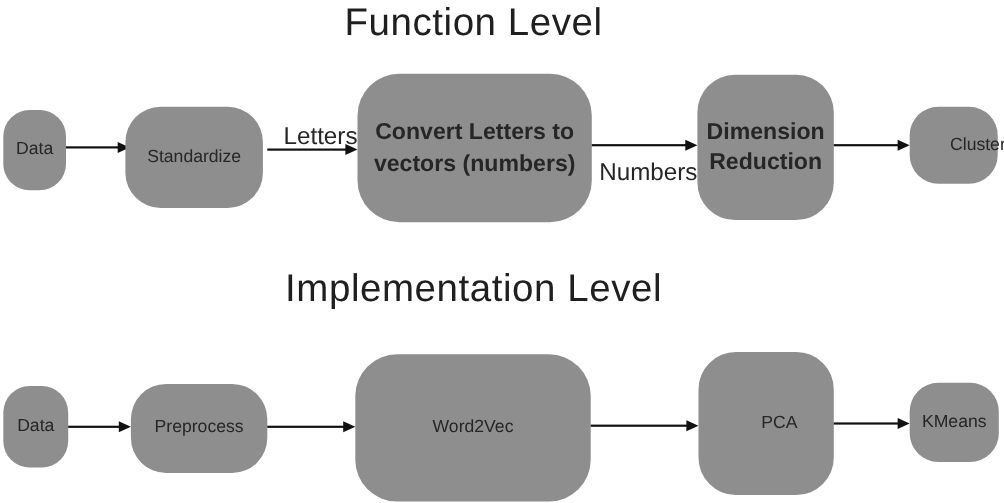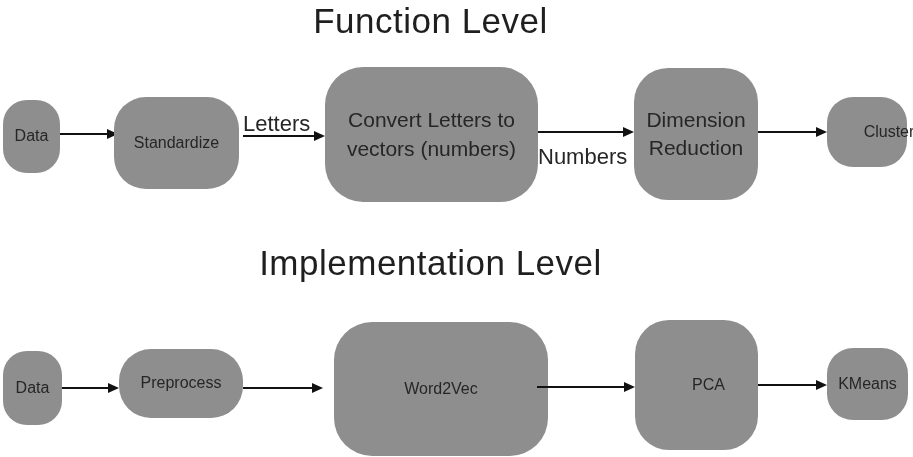--- a/index.html
+++ b/index.html
@@ -44,41 +44,42 @@
   }
   .node-label {
     font-size: 16px;
     line-height: 1.3;
     white-space: nowrap;
   }
   .node-label.wrap {
     font-size: 21px;
     white-space: normal;
     line-height: 1.35;
+    font-weight: bold;
   }
   .arrow {
     position: absolute;
     height: 2px;
     background: var(--arrow);
   }
   .arrow::after {
     content: "";
     position: absolute;
     right: -10px;
     top: -4px;
     width: 0; height: 0;
     border-left: 11px solid var(--arrow);
     border-top: 5px solid transparent;
     border-bottom: 5px solid transparent;
   }
   .edge-label {
     position: absolute;
     font-size: 22px;
     color: var(--text);
-    text-align: left;
+    text-align: right;
     white-space: nowrap;
   }
 </style>
 </head>
 <body>
 
 <div class="canvas">
 
   <div class="title" style="top:1px;">Function Level</div>
 
@@ -113,27 +114,27 @@
   </div>
 
   <div class="title" style="top:243px;">Implementation Level</div>
 
   <div class="node" style="left:3px; top:351px; width:59px; height:74px; border-radius:24px;">
     <span class="node-label">Data</span>
   </div>
 
   <div class="arrow" style="left:62px; top:387px; width:47px;"></div>
 
-  <div class="node" style="left:119px; top:349px; width:124px; height:69px; border-radius:32px;">
+  <div class="node" style="left:119px; top:349px; width:124px; height:81px; border-radius:32px;">
     <span class="node-label">Preprocess</span>
   </div>
 
   <div class="arrow" style="left:243px; top:387px; width:70px;"></div>
 
-  <div class="node" style="left:323px; top:322px; width:214px; height:134px; border-radius:38px;margin-left:11px;">
+  <div class="node" style="left:323px; top:322px; width:214px; height:134px; border-radius:38px;">
     <span class="node-label">Word2Vec</span>
   </div>
 
   <div class="arrow" style="left:537px; top:386px; width:88px;"></div>
 
   <div class="node" style="left:635px; top:320px; width:123px; height:130px; border-radius:34px;padding-left:24px;">
     <span class="node-label">PCA</span>
   </div>
 
   <div class="arrow" style="left:758px; top:384px; width:59px;"></div>

